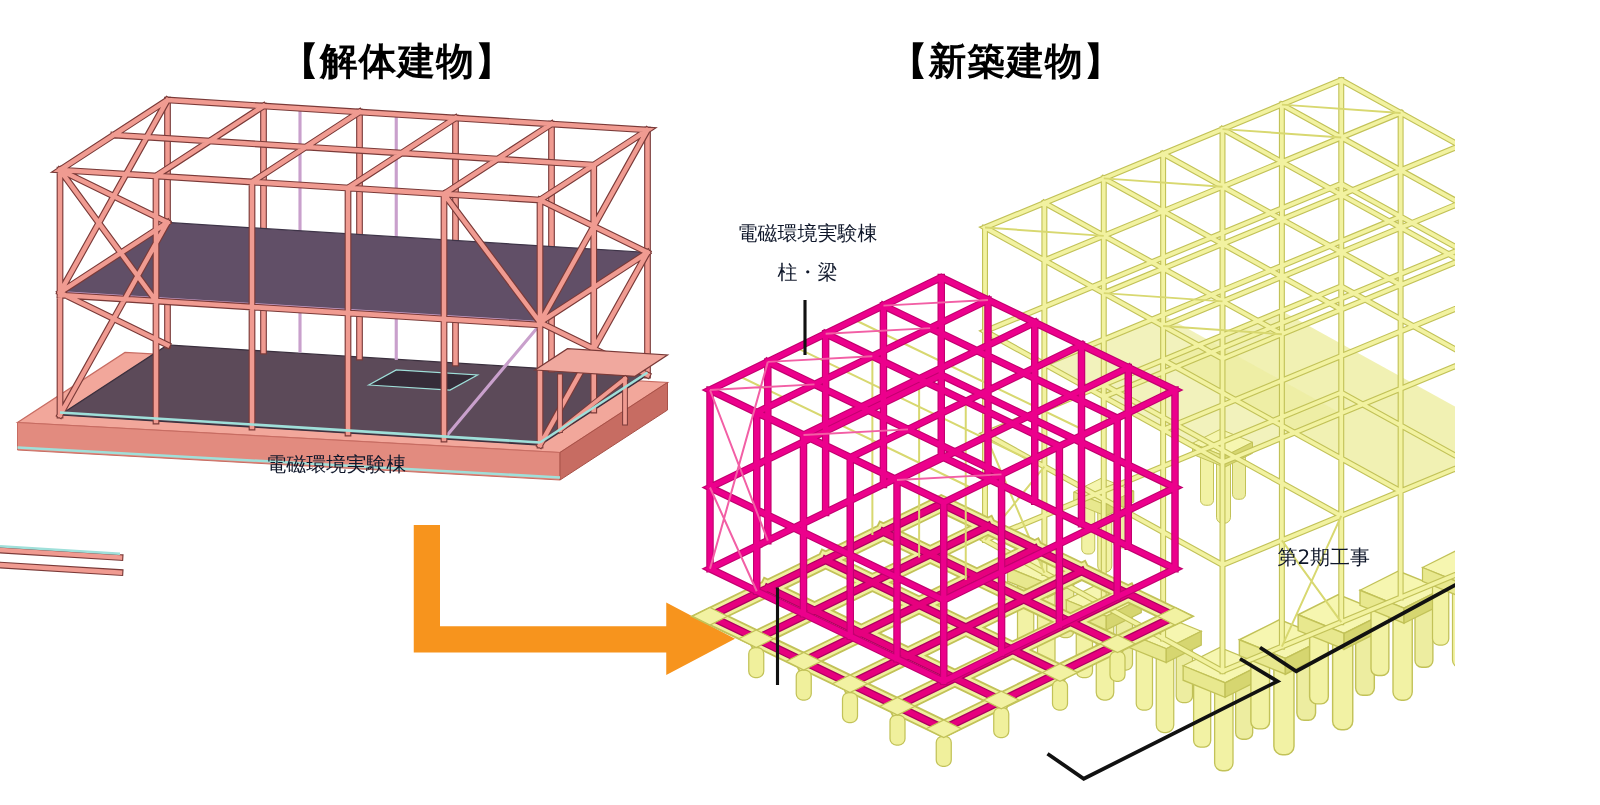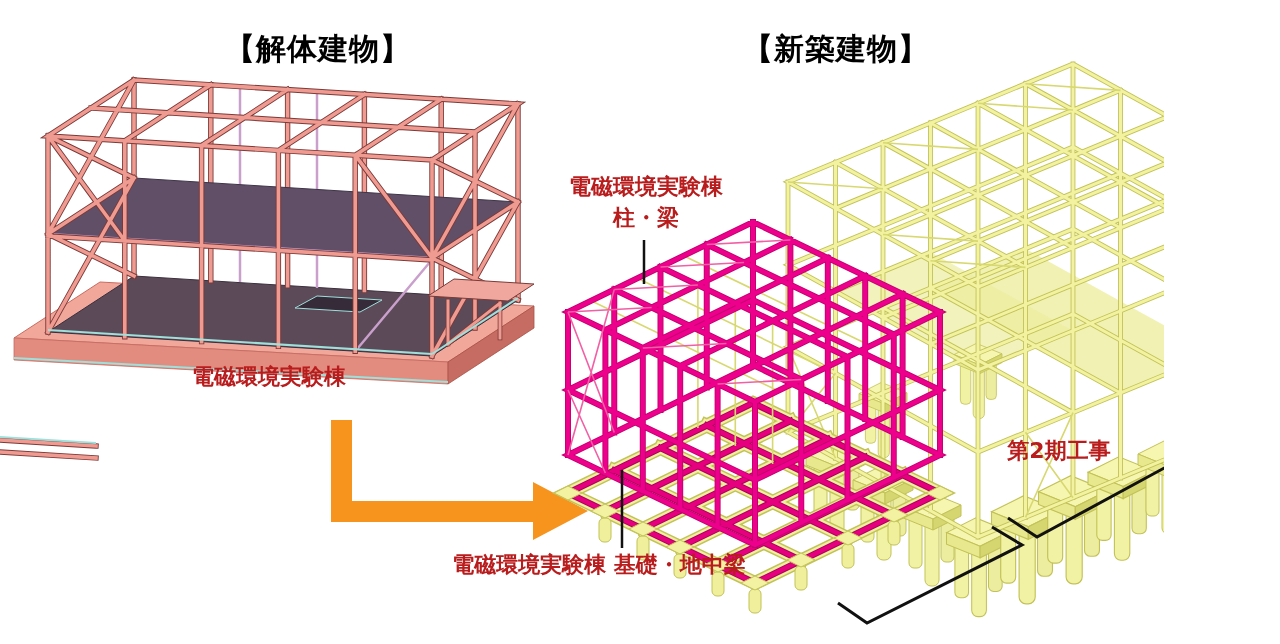--- a/index.html
+++ b/index.html
@@ -1,22 +1,22 @@
 <!DOCTYPE html>
 <html><head>
 <meta charset="utf-8">
 <style>
   html,body{margin:0;padding:0;background:#fff;}
   #stage{position:relative;width:1164px;height:644px;background:#fff;overflow:hidden;
          font-family:"DejaVu Sans","Liberation Sans",sans-serif;}
   #stage svg{position:absolute;left:0;top:0;}
   .ttl{position:absolute;transform:translateX(-50%);font-size:30px;font-weight:800;
        color:#000;white-space:nowrap;letter-spacing:1px;}
-  .lbl{position:absolute;transform:translateX(-50%);font-size:22px;font-weight:700;
-       color:#b91c1c;white-space:nowrap;}
+  .lbl{position:absolute;transform:translateX(-50%);font-size:16px;font-weight:400;
+       color:#0f172a;white-space:nowrap;}
   .lbl.two span{display:block;text-align:center;line-height:31px;}
 </style>
 </head>
 <body>
 
 <div id="stage">
 
 <svg width="1280" height="644" viewBox="0 0 1280 644">
   <defs>
     <g id="pileC">
@@ -199,26 +199,25 @@
              M568,455 L614.25,289.5 M568,312 L614.25,432.5 M568,390 L605.4,473" fill="none" stroke="#F25FA5" stroke-width="1.6"></path>
   </g>
 
   <path d="M838,603 L867,623 L1022,545 L992,527" fill="none" stroke="#111111" stroke-width="3"></path>
   <path d="M1008,518 L1037,537 L1275,408 L1247,390" fill="none" stroke="#111111" stroke-width="3"></path>
   <path d="M644,240 L644,284" fill="none" stroke="#111111" stroke-width="2.5"></path>
   <path d="M622,548 L622,470" fill="none" stroke="#111111" stroke-width="2.5"></path>
 </svg>
 
 <div class="ttl" style="left:318px;top:29px">【解体建物】</div>
-<div class="ttl" style="left:836px;top:29px">【新築建物】</div>
+<div class="ttl" style="left:805px;top:29px">【新築建物】</div>
 
 <div class="lbl" style="left:269px;top:362px">電磁環境実験棟</div>
 
 <div class="lbl two" style="left:646px;top:171px">
   <span>電磁環境実験棟</span>
   <span>柱・梁</span>
 </div>
 
-<div class="lbl" style="left:599px;top:550px">電磁環境実験棟 基礎・地中梁</div>
 
 <div class="lbl" style="left:1059px;top:436px">第2期工事</div>
 
 </div>
 
 </body></html>

